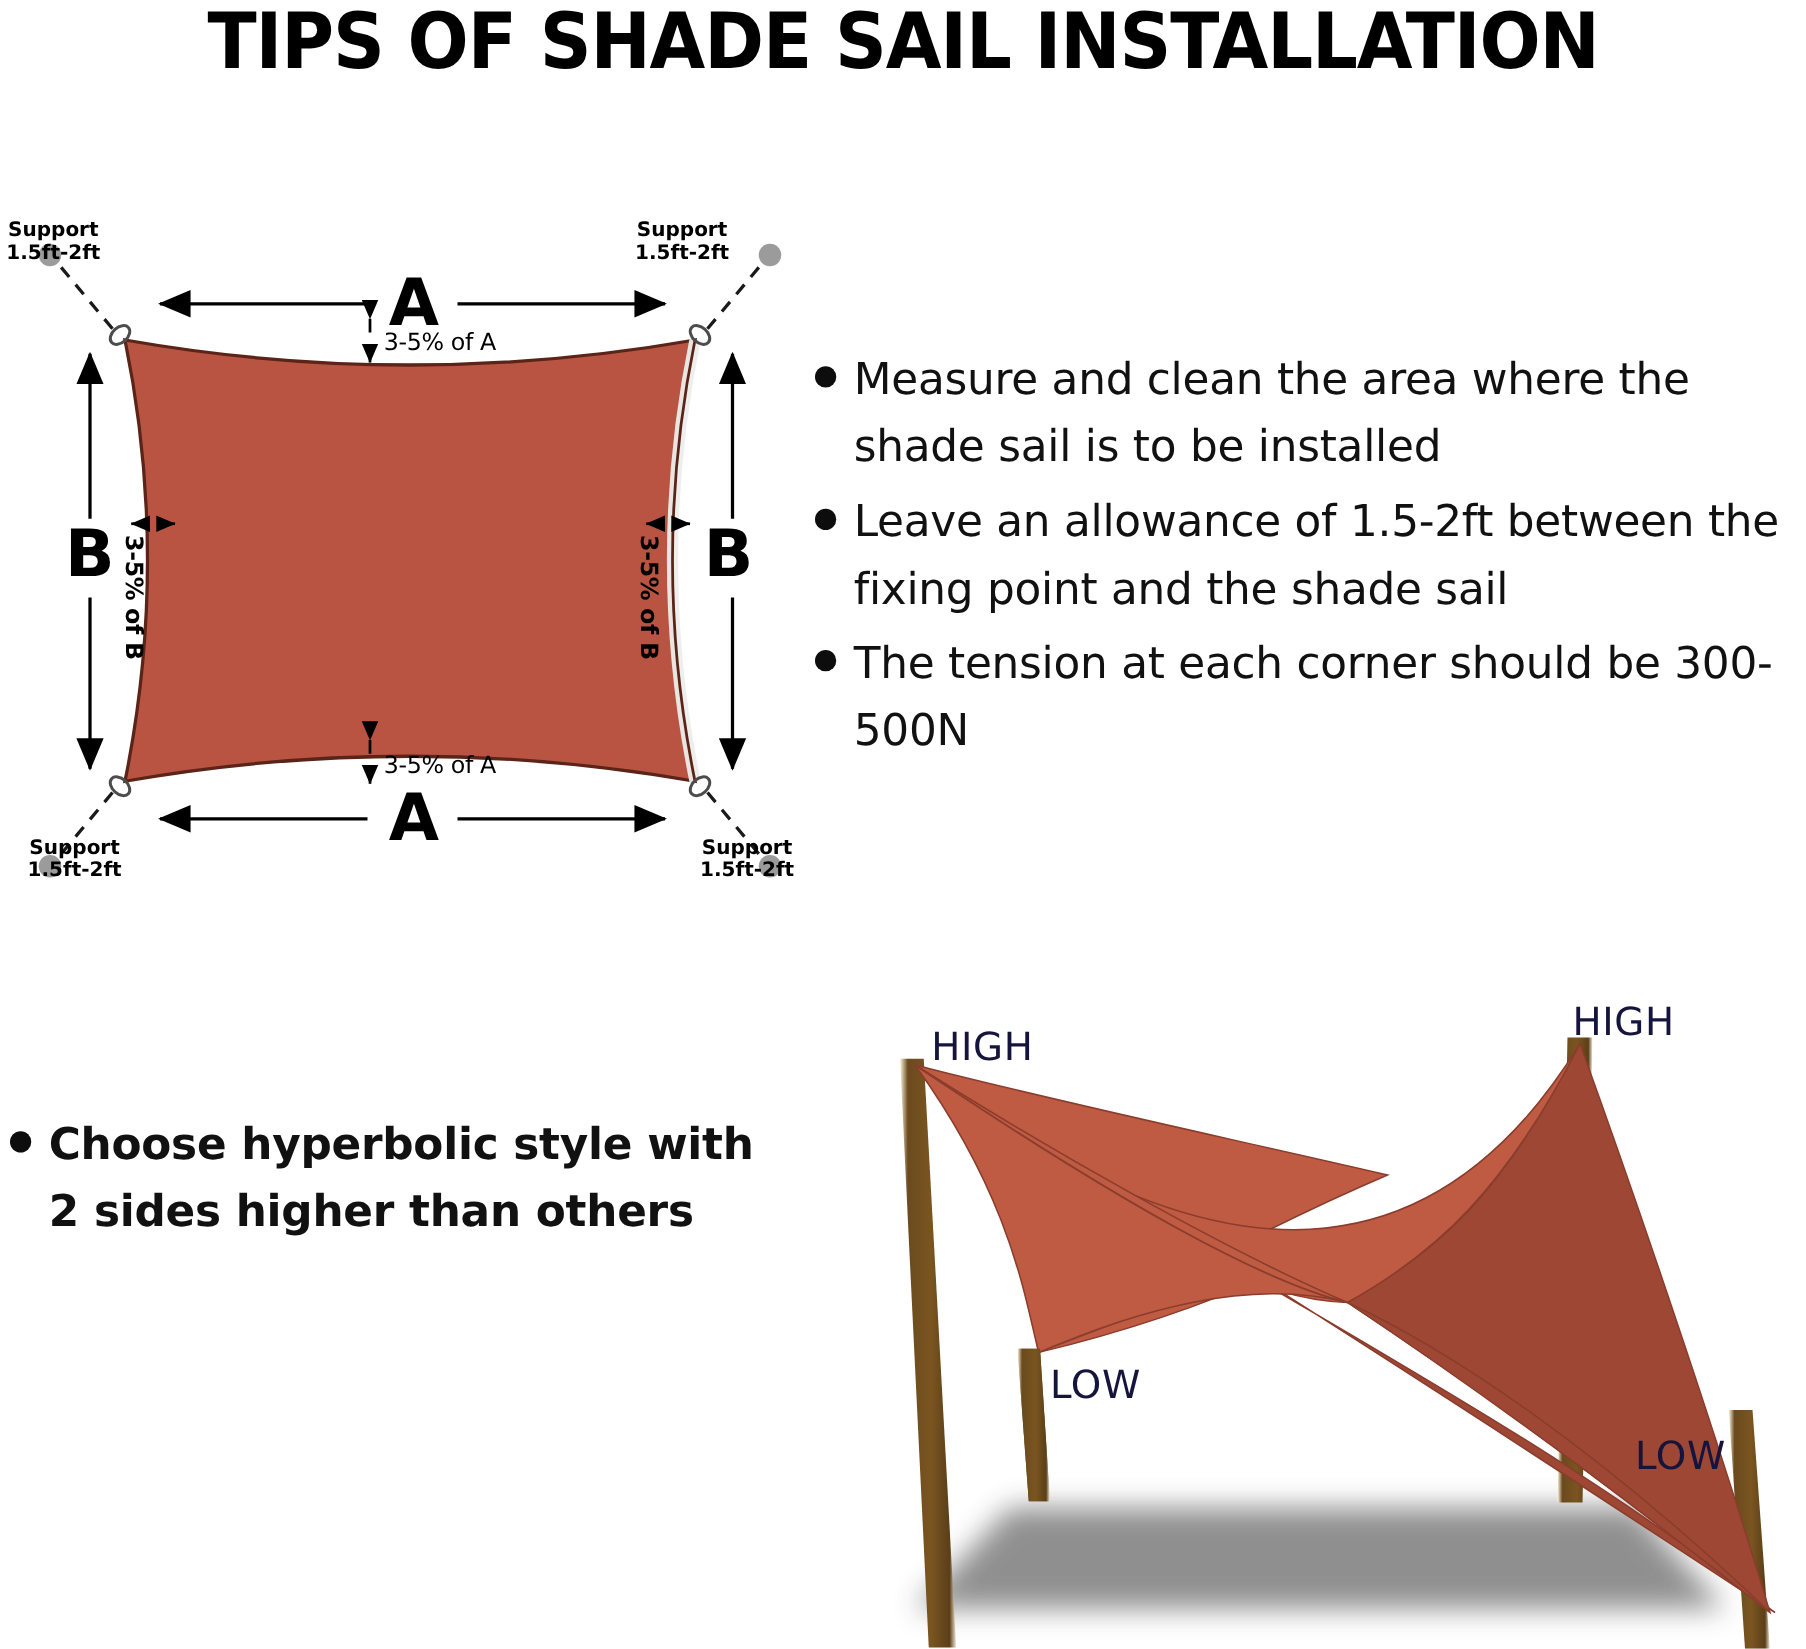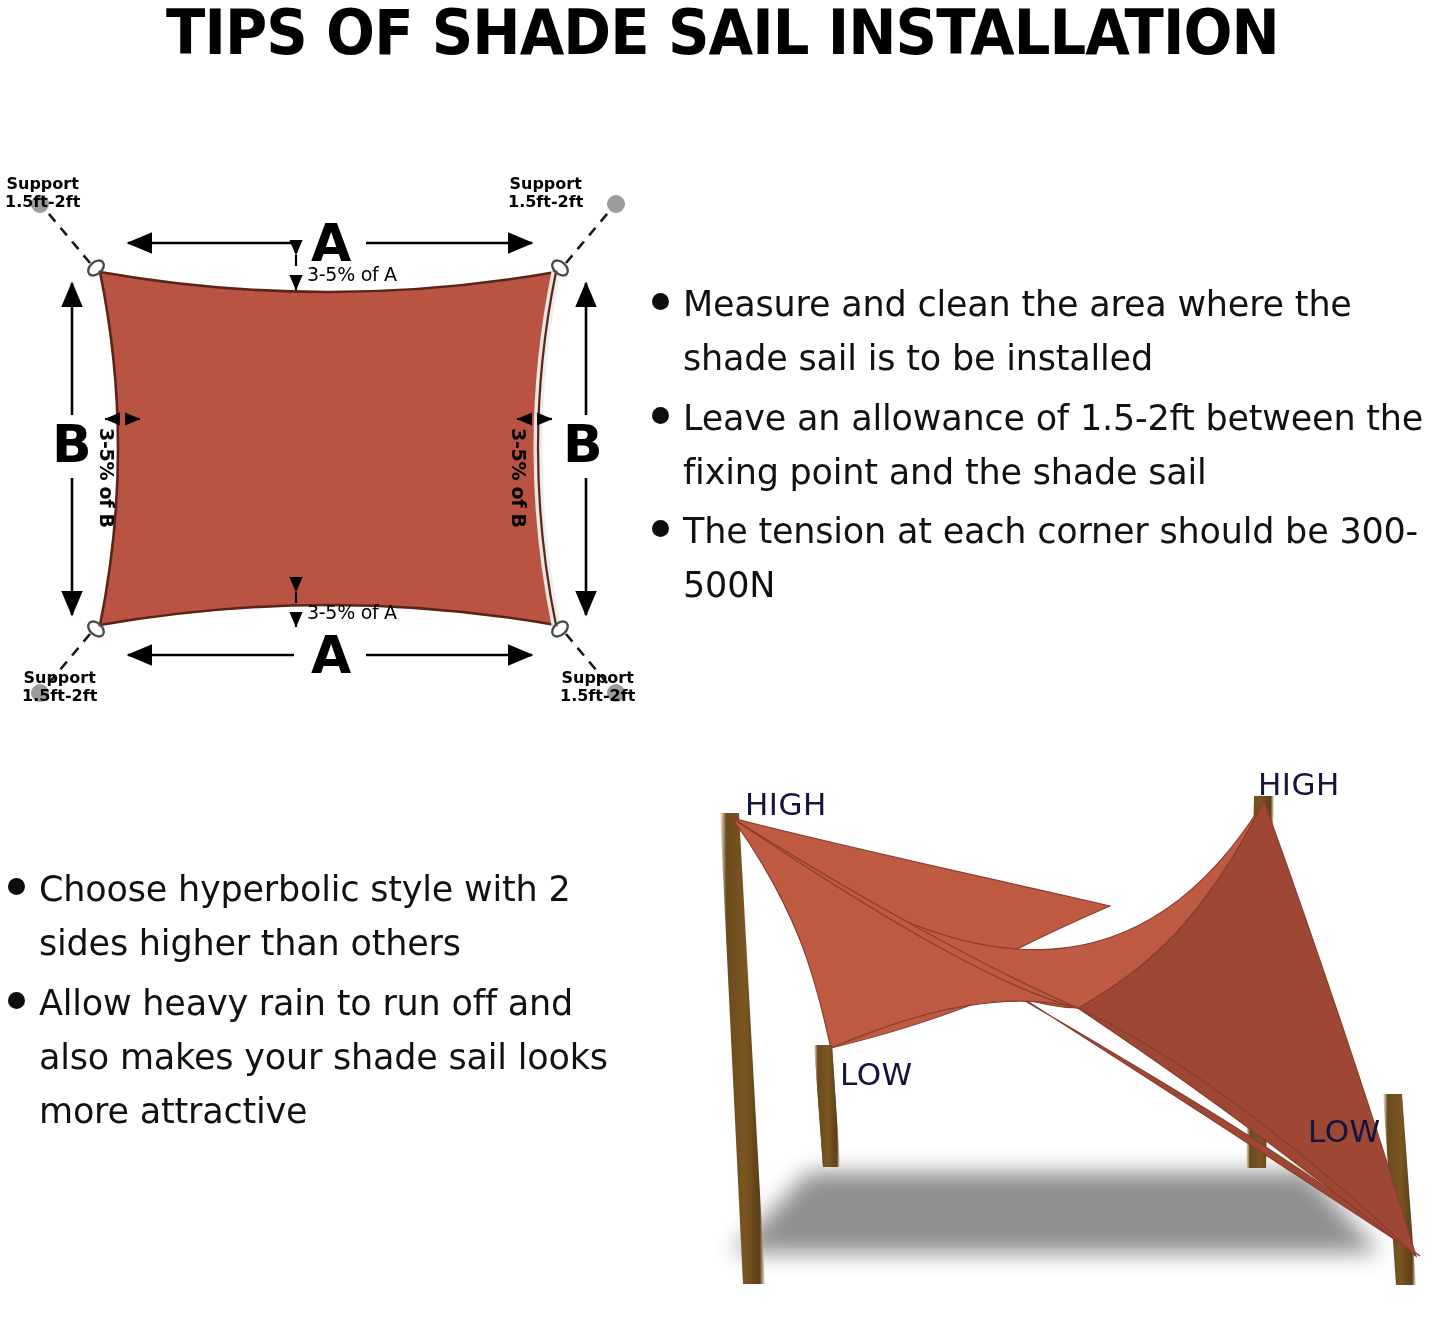--- a/index.html
+++ b/index.html
@@ -41,21 +41,21 @@
     font-size:35px;
     line-height:1.55;
     color:#111111;
     font-family:"DejaVu Sans","Liberation Sans",sans-serif;
     letter-spacing:-0.2px;
   }
 
   #bullets-right{left:652px;top:277px;width:800px;}
   #bullets-right .bullet-row{margin-bottom:5px;}
 
-  #bullets-left{left:8px;top:862px;width:625px;}
+  #bullets-left{left:8px;top:889px;width:625px;font-weight:bold;}
   #bullets-left .bullet-row{margin-bottom:5px;}
   #bullets-left .bullet-text{font-size:35px;}
 
   
   .d-label{
     position:absolute;
     font-family:"DejaVu Sans","Liberation Sans",sans-serif;
     color:#000;
     white-space:nowrap;
     font-weight:600;
@@ -207,27 +207,23 @@
     <div class="bullet-dot"></div>
     <div class="bullet-text">The tension at each corner should be 300-500N</div>
   </div>
 </div>
 
 <div class="bullets" id="bullets-left">
   <div class="bullet-row">
     <div class="bullet-dot"></div>
     <div class="bullet-text">Choose hyperbolic style with 2 sides higher than others</div>
   </div>
-  <div class="bullet-row">
-    <div class="bullet-dot"></div>
-    <div class="bullet-text">Allow heavy rain to run off and also makes your shade sail looks more attractive</div>
-  </div>
-</div>
-
-<div class="stage" id="hypar-stage" style="left:680px;top:756px;width:765px;height:529px;">
+</div>
+
+<div class="stage" id="hypar-stage" style="left:680px;top:790px;width:765px;height:529px;">
 
   <svg width="765" height="529" viewBox="0 0 765 529">
     <defs>
       <linearGradient id="postGrad" x1="0" y1="0" x2="1" y2="0">
         <stop offset="0%" stop-color="#fdf6e2"></stop>
         <stop offset="14%" stop-color="#6B4A1E"></stop>
         <stop offset="55%" stop-color="#7a5520"></stop>
         <stop offset="88%" stop-color="#5b3f19"></stop>
         <stop offset="100%" stop-color="#f5eddb"></stop>
       </linearGradient>

